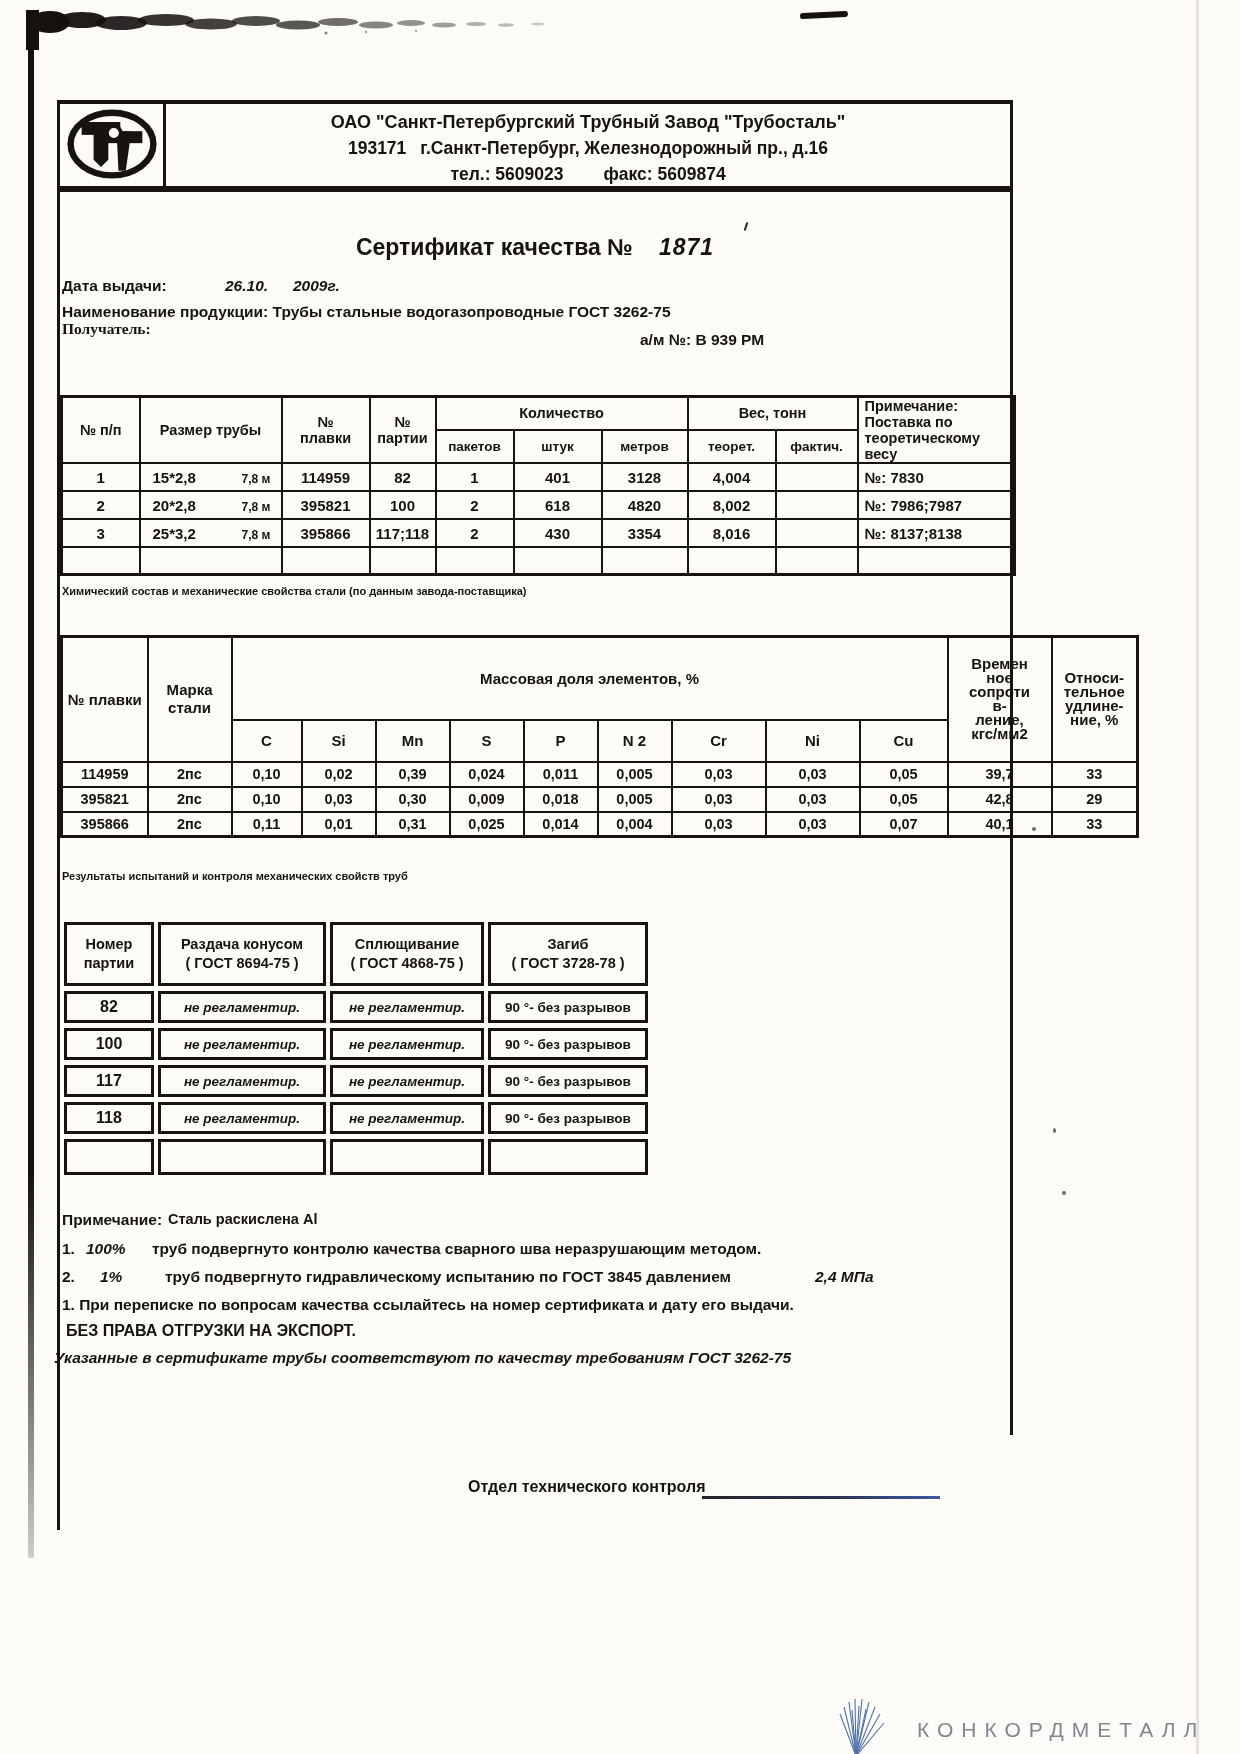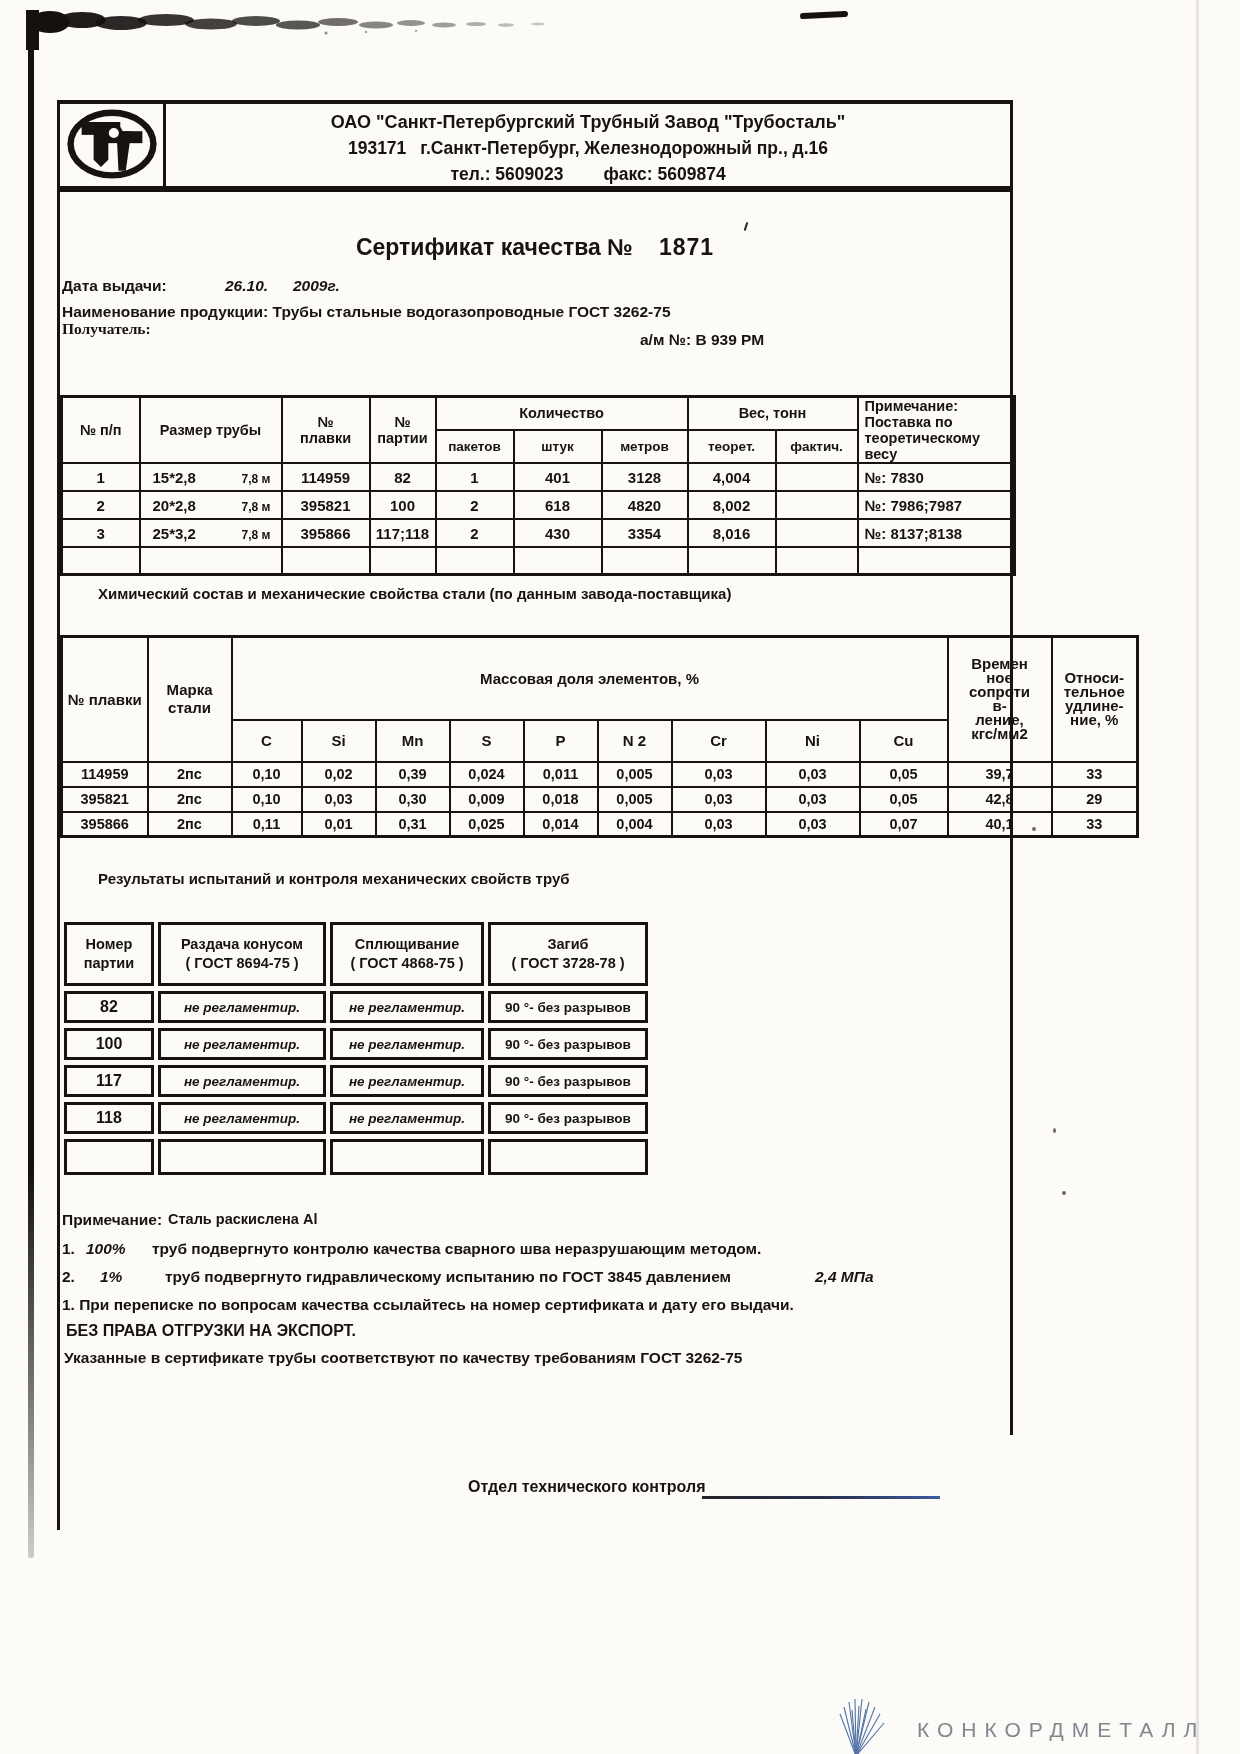--- a/index.html
+++ b/index.html
@@ -32,21 +32,21 @@
   }
   .logocell { width:106px; border-right:3px solid #17140f; display:flex; align-items:center; justify-content:center; }
   .companyblock { flex:1; text-align:center; padding-top:5px; }
   .companyblock .l1 { font-size:18px; line-height:26px; }
   .companyblock .l2 { font-size:17.5px; line-height:26px; }
   .companyblock .l3 { font-size:17.5px; line-height:26px; }
   .gap14 { display:inline-block; width:14px; }
   .gap40 { display:inline-block; width:40px; }
   
   .title { position:absolute; left:57px; top:234px; width:956px; text-align:center; font-size:23px; }
-  .title .num { margin-left:26px; letter-spacing:1px; }
+  .title .num { font-style:italic; margin-left:26px; letter-spacing:1px; }
   .absline { position:absolute; font-size:15.5px; }
   .it { font-style:italic; }
   
   table { border-collapse:collapse; table-layout:fixed; }
   td { border:2px solid #17140f; text-align:center; font-weight:700; padding:0 2px; overflow:hidden; }
   .pre { white-space:pre-line; }
   
   .t1 { position:absolute; left:60px; top:395px; width:953px; border:3px solid #17140f; }
   .t1 tr.h td  { font-size:14.5px; height:26px; line-height:16px; }
   .t1 tr.h2 td { font-size:13.5px; height:26px;margin-top:8px; }
@@ -67,21 +67,21 @@
   
   .t3 { position:absolute; left:60px; top:917px; border-collapse:separate; border-spacing:4px 5px; width:580px; }
   .t3 td { border:3px solid #17140f; }
   .t3 tr.h td { height:64px; font-size:14.5px; line-height:19px; }
   .t3 tr.d td { height:32px; }
   .t3 tr.e td { height:36px; }
   .t3 .batch { font-size:16px; }
   .t3 .reg { font-style:italic; font-weight:600; font-size:13.5px; }
   .t3 .bend { font-size:13.5px; }
   
-  .section { position:absolute; font-size:15px;margin-left:36px; }
+  .section { position:absolute; font-size:11px; }
   .noteline { position:absolute; left:0; width:1240px; height:22px; font-size:15.5px; }
   .noteline span { position:absolute; }
   
   .qcline { position:absolute; left:468px; top:1478px; font-size:16px; }
   .qcsig { position:absolute; left:702px; top:1496px; width:238px; height:3px;
            background:linear-gradient(90deg,#26242a 0%,#283352 55%,#3d59a0 100%); }
   .wm { position:absolute; left:880px; top:1718px; font-size:21px; letter-spacing:8px;
         color:#82868f; font-weight:500; white-space:nowrap;margin-left:37px; }
   .fan { position:absolute; left:838px; top:1696px; }
 </style>
@@ -420,21 +420,21 @@
     <span style="left:165px;">труб подвергнуто гидравлическому испытанию по ГОСТ 3845 давлением</span>
     <span class="it" style="left:815px;">2,4 МПа</span>
   </div>
   <div class="noteline" style="top:1296px;">
     <span style="left:62px;">1. При переписке по вопросам качества ссылайтесь на номер сертификата и дату его выдачи.</span>
   </div>
   <div class="noteline" style="top:1322px;">
     <span style="left:66px; font-size:16px;">БЕЗ ПРАВА ОТГРУЗКИ НА ЭКСПОРТ.</span>
   </div>
   <div class="noteline" style="top:1349px;">
-    <span style="left:64px;">Указанные в сертификате трубы соответствуют по  качеству требованиям ГОСТ 3262-75</span>
+    <span style="left:54px;font-style:italic;">Указанные в сертификате трубы соответствуют по  качеству требованиям ГОСТ 3262-75</span>
   </div>
 
   <div class="qcline">Отдел технического контроля</div>
   <div class="qcsig"></div>
 
   <svg class="fan" width="66" height="60" viewBox="0 0 66 60">
     <g stroke="#5272a8" stroke-width="1.1" fill="none">
       <path d="M18 60 L2 18"></path>
         <path d="M18 60 L6 11"></path>
         <path d="M18 60 L11 6"></path>

